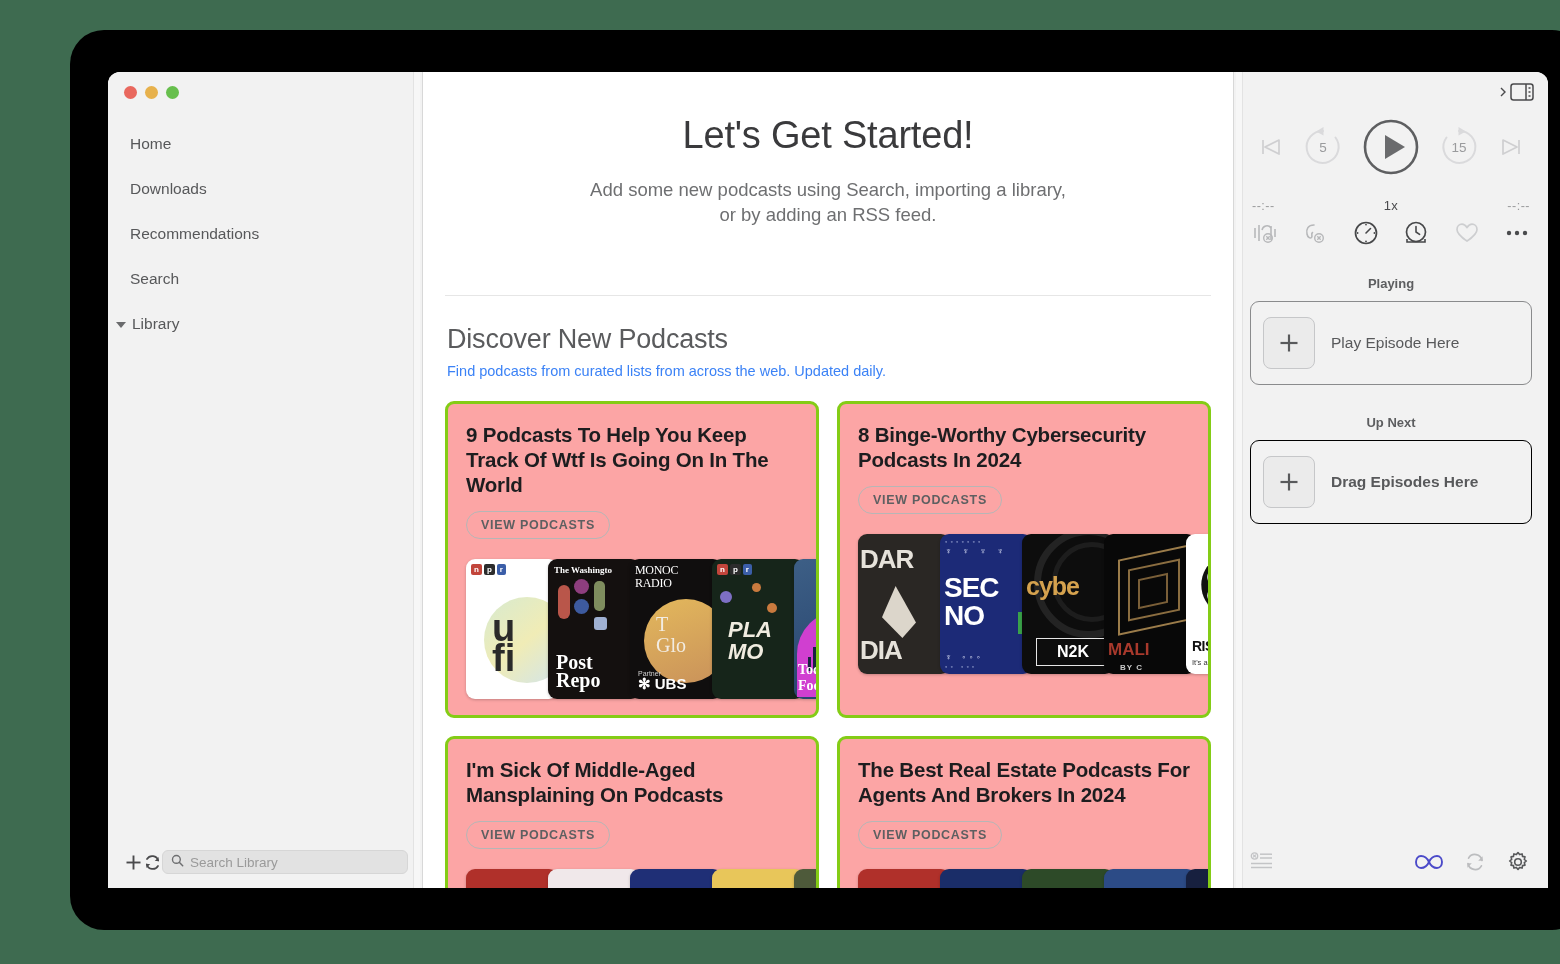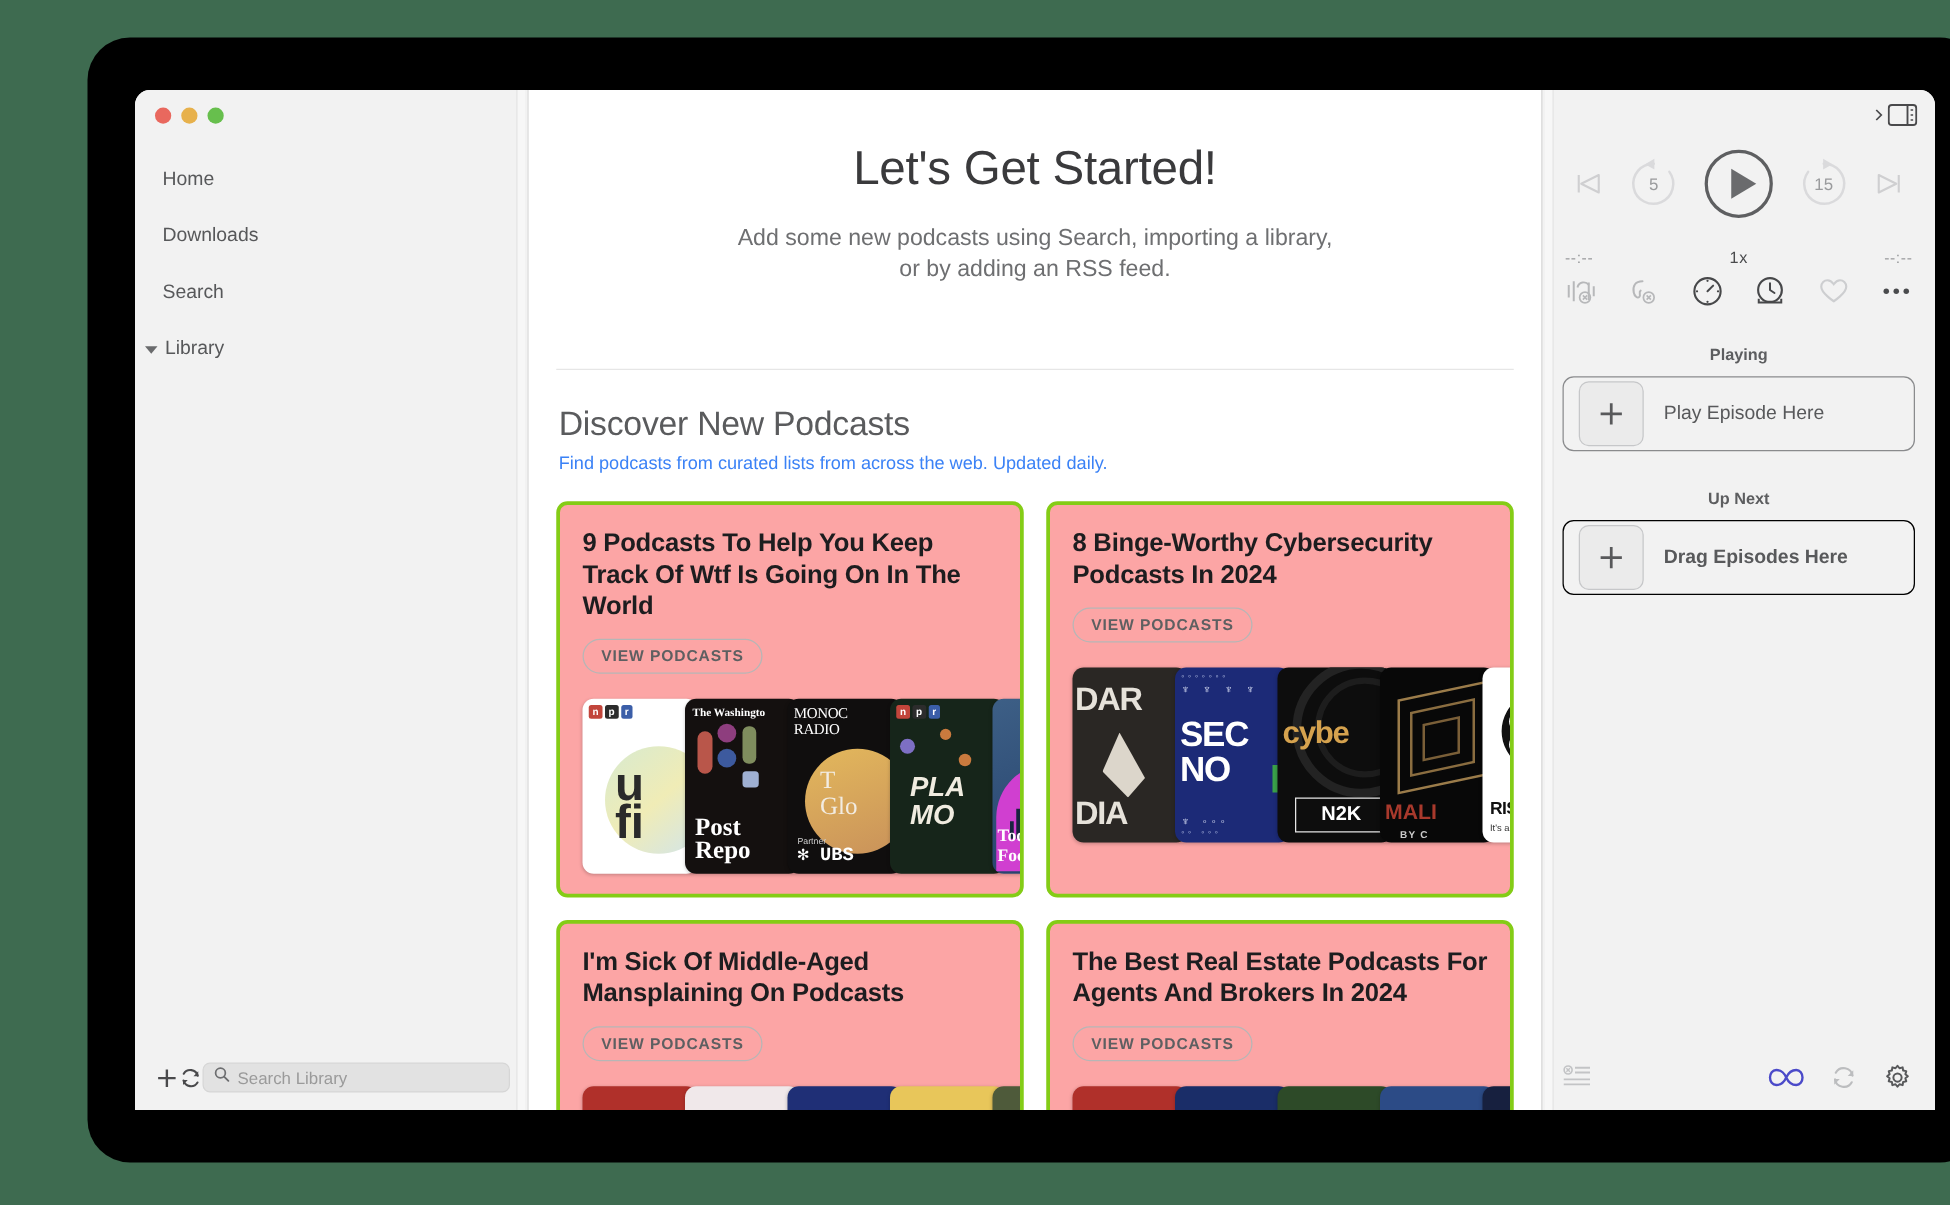--- a/index.html
+++ b/index.html
@@ -163,21 +163,21 @@
     display:flex; align-items:center; justify-content:space-between;
     padding:0 16px; margin-top:7px;
   }
   .irow-icon { cursor:default; display:flex; align-items:center; justify-content:center; width:30px; height:26px; }
 
   .sec-label {
     text-align:center; font-size:13px; font-weight:700;
     color:#5d5e60; margin-top:30px;
   }
   .drop {
-    margin:10px 16px 0 16px; height:60px;
+    margin:10px 16px 0 16px; height:84px;
     border-radius:9px; display:flex; align-items:center;
     padding-left:12px; gap:16px; background:transparent;
   }
   .drop.playing { border:1.5px solid #8a8b8d; }
   .drop.upnext { border:1px solid #000000;font-weight:bold; }
   .plus-box {
     width:52px; height:52px; border-radius:8px;
     border:1px solid #c6c7c9; background:#ebebeb;
     display:flex; align-items:center; justify-content:center;
     color:#58595b; font-size:30px; font-weight:300; line-height:1;
@@ -205,20 +205,23 @@
         <div class="tl yellow"></div>
         <div class="tl green"></div>
       </div>
 
       <div class="nav">
         <div class="nav-item">
           <span class="lbl">Home</span>
         </div>
         <div class="nav-item">
           <span class="lbl">Downloads</span>
+        </div>
+        <div class="nav-item">
+          <span class="lbl">Recommendations</span>
         </div>
         <div class="nav-item">
           <span class="lbl">Search</span>
         </div>
         <div class="nav-item group">
           <span class="disclosure"></span>
           <span class="lbl">Library</span>
         </div>
       </div>
 
@@ -289,21 +292,21 @@
                 <div style="position:absolute;left:26px;top:40px;width:15px;height:15px;border-radius:50%;background:#3d5a9e;"></div>
                 <div style="position:absolute;left:46px;top:22px;width:11px;height:30px;border-radius:5px;background:#7f8d5e;"></div>
                 <div style="position:absolute;left:46px;top:58px;width:13px;height:13px;border-radius:3px;background:#9fb0d2;"></div>
                 <div style="position:absolute;left:8px;bottom:10px;font-family:'Liberation Serif',serif;font-size:20px;font-weight:700;color:#fff;line-height:18px;">Post<br>Repo</div>
               </div>
               <div class="art" style="background:#100e0e">
                 <div style="position:absolute;left:5px;top:5px;font-family:'Liberation Serif',serif;font-size:12px;color:#fff;line-height:13px;letter-spacing:-0.3px;">MONOC<br>RADIO</div>
                 <div style="position:absolute;left:14px;top:40px;width:84px;height:84px;border-radius:50%;background:linear-gradient(160deg,#e3b85c,#c9915a);"></div>
                 <div style="position:absolute;left:26px;top:55px;font-family:'Liberation Serif',serif;font-size:20px;color:#f2ece2;line-height:21px;">T<br>Glo</div>
                 <div style="position:absolute;left:8px;bottom:22px;font-size:7px;color:#cfcfcf;">Partner</div>
-                <div style="position:absolute;left:8px;bottom:6px;font-family:Liberation Mono, monospace;font-size:15px;color:#fff;font-weight:700;">✻ UBS</div>
+                <div style="position:absolute;left:8px;bottom:6px;font-family:Liberation Sans, sans-serif;font-size:15px;color:#fff;font-weight:700;">✻ UBS</div>
               </div>
               <div class="art" style="background:#16251a">
                 <div style="position:absolute;left:5px;top:5px;display:flex;gap:2px;">
                   <span style="background:#c2453b;color:#fff;font-size:8px;font-weight:700;padding:1px 3px;border-radius:2px;">n</span>
                   <span style="background:#2c2c2c;color:#fff;font-size:8px;font-weight:700;padding:1px 3px;border-radius:2px;">p</span>
                   <span style="background:#3b5ea8;color:#fff;font-size:8px;font-weight:700;padding:1px 3px;border-radius:2px;">r</span>
                 </div>
                 <div style="position:absolute;left:8px;top:32px;width:12px;height:12px;border-radius:50%;background:#7d6fc4;"></div>
                 <div style="position:absolute;left:40px;top:24px;width:9px;height:9px;border-radius:50%;background:#c97a3e;"></div>
                 <div style="position:absolute;left:55px;top:44px;width:10px;height:10px;border-radius:50%;background:#c97a3e;"></div>

